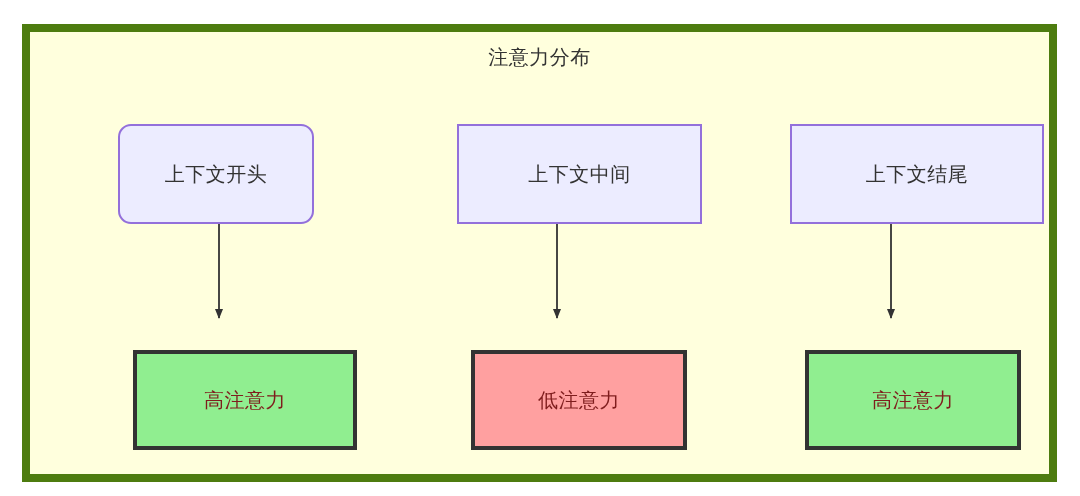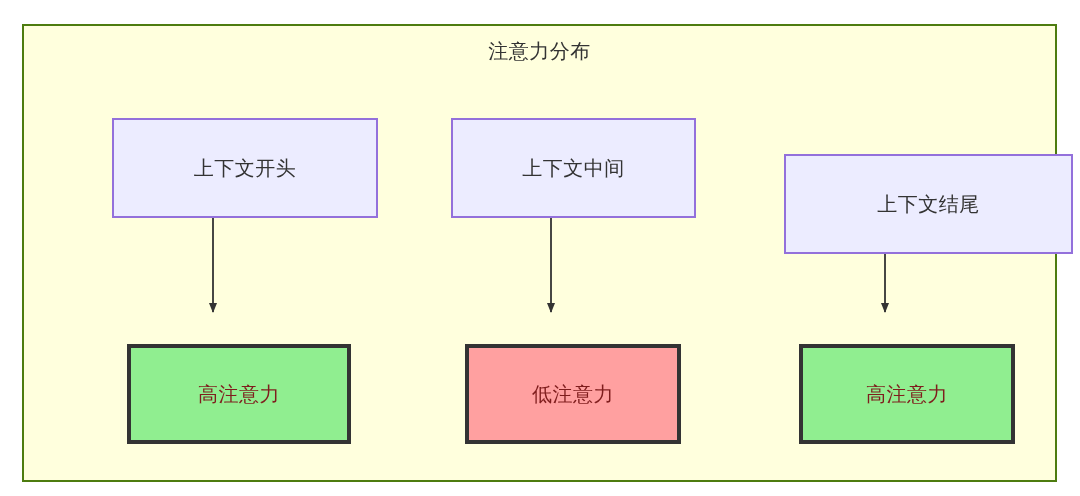--- a/index.html
+++ b/index.html
@@ -22,21 +22,21 @@
   }
 
   
   #subgraph-container {
     position: absolute;
     left: 22px;
     top: 24px;
     width: 1035px;
     height: 458px;
     background: #ffffdd;
-    border: 2px solid #4d7c0f;
+    border: 8px solid #4d7c0f;
     box-sizing: border-box;
   }
 
   #subgraph-title {
     position: absolute;
     left: 0;
     top: 12px;
     width: 100%;
     text-align: center;
     font-size: 20px;
@@ -51,23 +51,23 @@
     background: #ececff;
     border: 2px solid #9370db;
     box-sizing: border-box;
     display: flex;
     align-items: center;
     justify-content: center;
     font-size: 20px;
     color: #333333;
     letter-spacing: 0.5px;
   }
-  #node-ctx-start  { left: 88px;  top: 92px; width: 266px; height: 100px; }
+  #node-ctx-start  { left: 88px;  top: 92px; width: 196px; height: 100px; border-radius: 13px; }
   #node-ctx-middle { left: 427px; top: 92px; width: 245px; height: 100px; }
-  #node-ctx-end    { left: 760px; top: 92px; width: 289px; height: 100px; margin-top: 36px; }
+  #node-ctx-end    { left: 760px; top: 92px; width: 254px; height: 100px; }
 
   
   .attn-node {
     position: absolute;
     border: 4px solid #333333;
     box-sizing: border-box;
     display: flex;
     align-items: center;
     justify-content: center;
     font-size: 20px;

